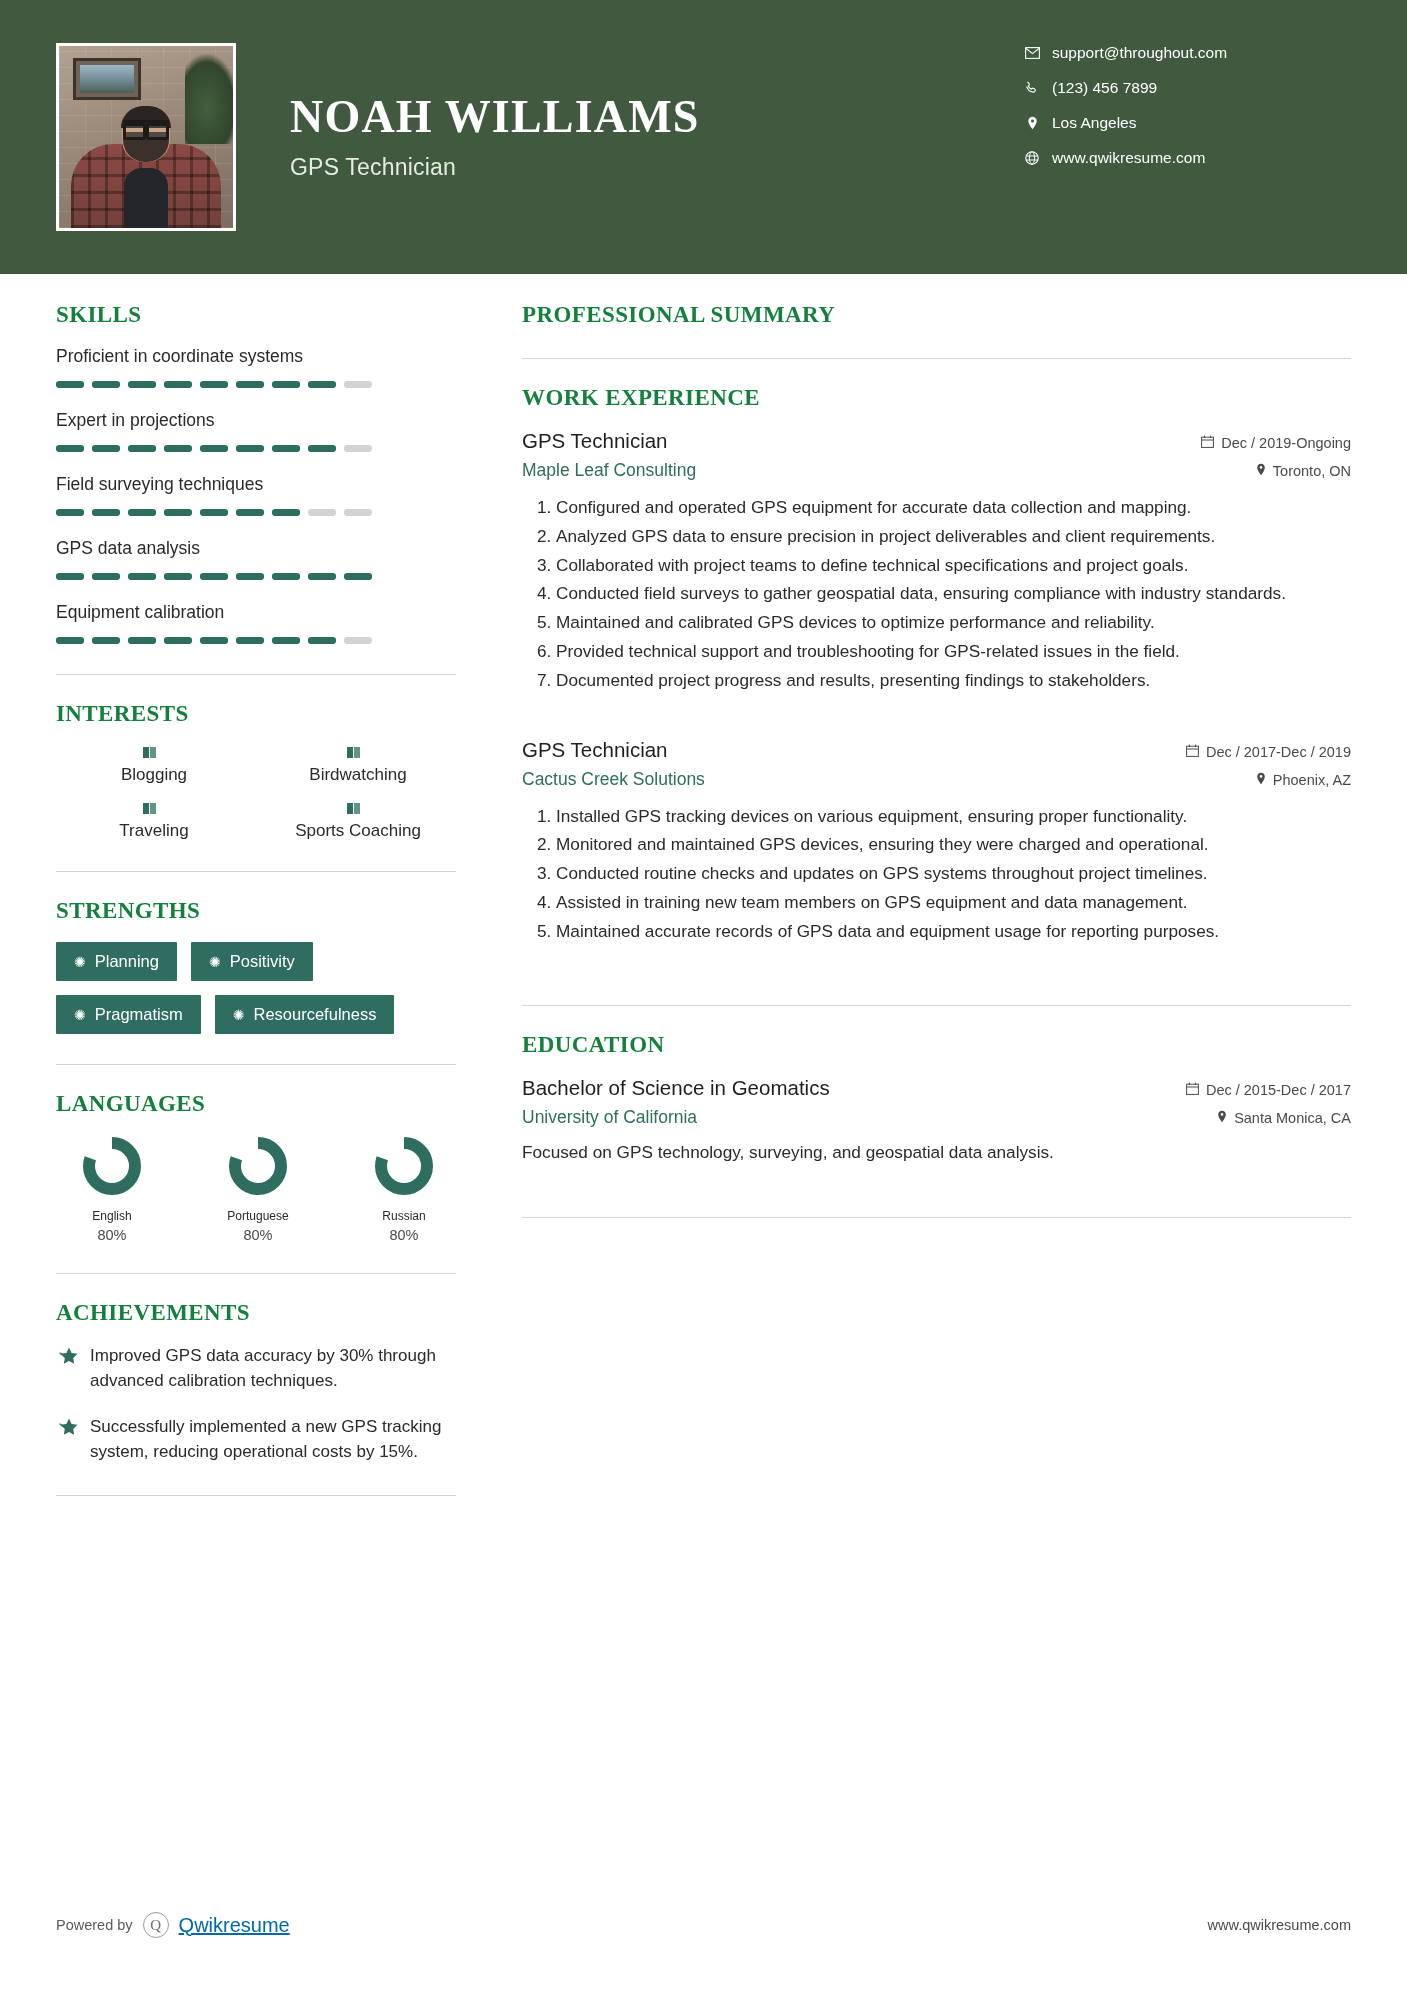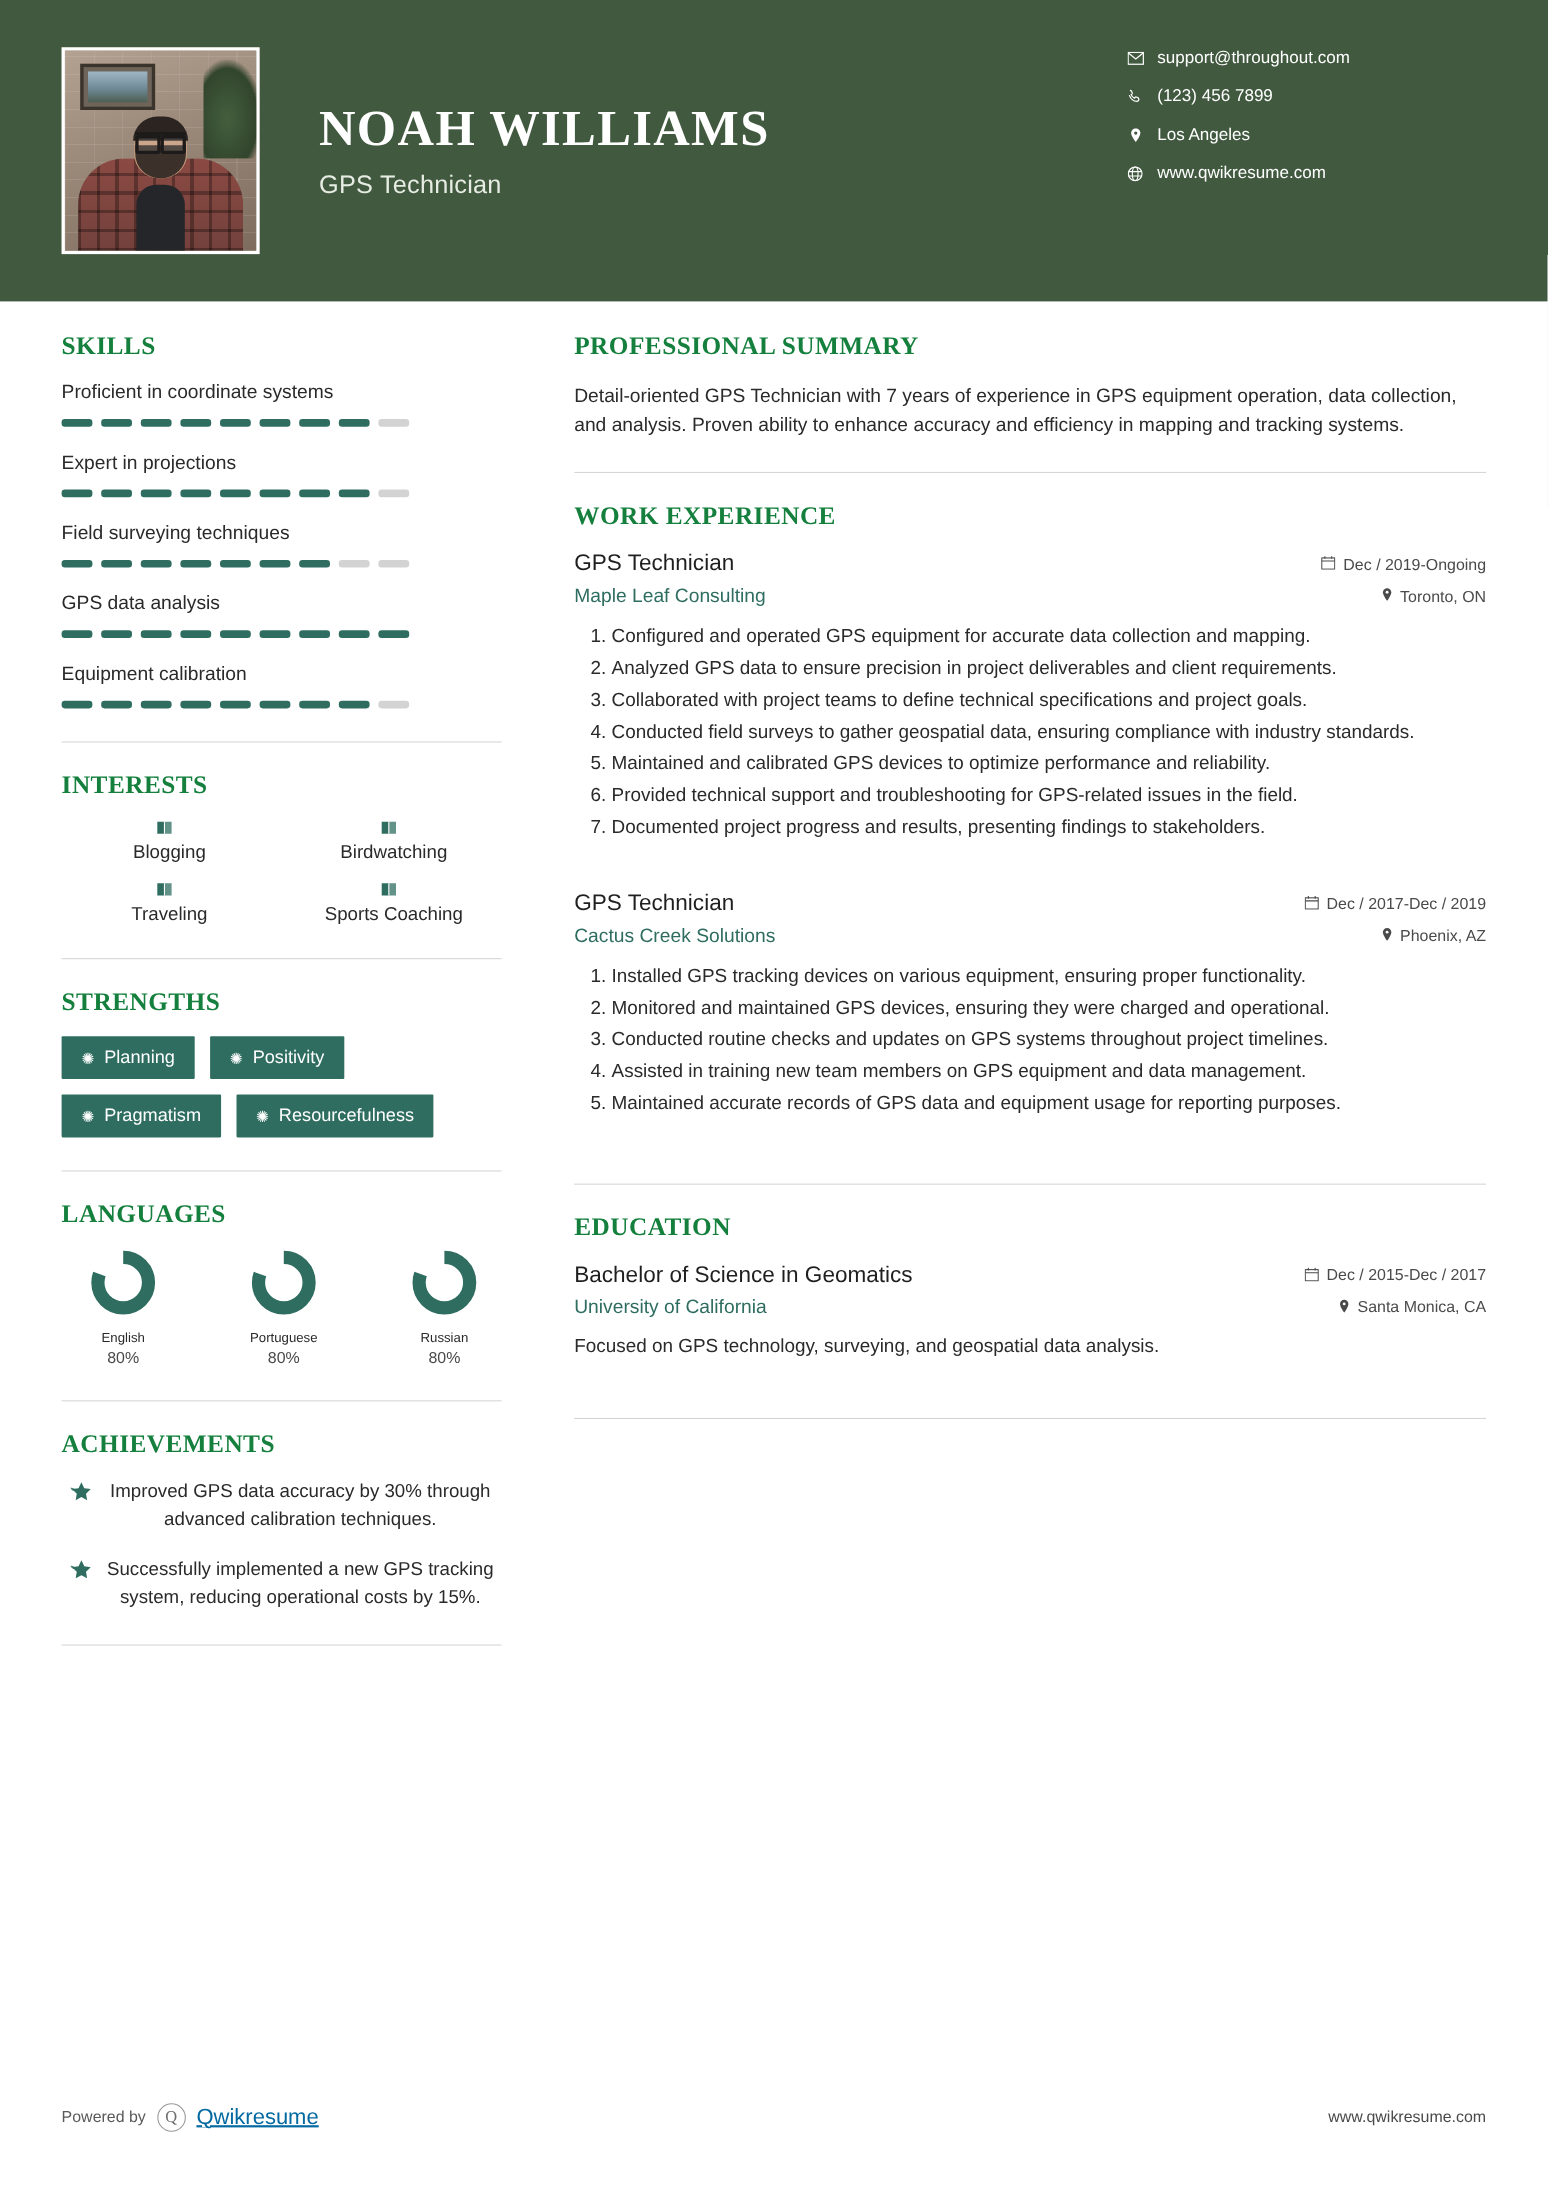--- a/index.html
+++ b/index.html
@@ -178,21 +178,21 @@
   .chip .star { margin-right: 9px; font-size: 14px; line-height: 1; }
 
   
   .langs { display: flex; gap: 42px; padding-left: 4px; }
   .lang { text-align: center; width: 104px; }
   .donut { width: 62px; height: 62px; margin: 0 auto 12px auto; position: relative; }
   .lang-name { font-size: 12px; color: #2a2a2a; }
   .lang-pct { font-size: 14.5px; color: #4a4a4a; margin-top: 4px; }
 
   
-  .ach { display: flex; margin-bottom: 22px; text-align: center; }
+  .ach { display: flex; margin-bottom: 22px; }
   .ach .ico { flex: 0 0 34px; margin-top: 2px; }
   .ach .txt { font-size: 17px; color: #2a2a2a; line-height: 1.45; }
 
   
   .summary { font-size: 17.5px; line-height: 1.52; color: #2a2a2a; }
   .rdiv { height: 1px; background: #d6d6d6; margin: 30px 0 26px 0; }
 
   .job { margin-bottom: 10px; }
   .job-head { display: flex; justify-content: space-between; align-items: baseline; }
   .job-role { font-size: 20.5px; color: #1f1f1f; }
@@ -484,21 +484,20 @@
           <span class="txt">Successfully implemented a new GPS tracking system, reducing operational costs by 15%.</span>
         </div>
       </div>
 
       <div class="divider"></div>
     </div>
 
     <div class="right-col">
 
       <h2 class="sec">PROFESSIONAL SUMMARY</h2>
-      <div class="summary">Detail-oriented GPS Technician with 7 years of experience in GPS equipment operation, data collection, and analysis. Proven ability to enhance accuracy and efficiency in mapping and tracking systems.</div>
 
       <div class="rdiv"></div>
 
       <h2 class="sec">WORK EXPERIENCE</h2>
 
       <div class="job">
         <div class="job-head">
           <div class="job-role">GPS Technician</div>
           <div class="job-meta">
             <span><svg width="13" height="13" viewBox="0 0 13 13">

